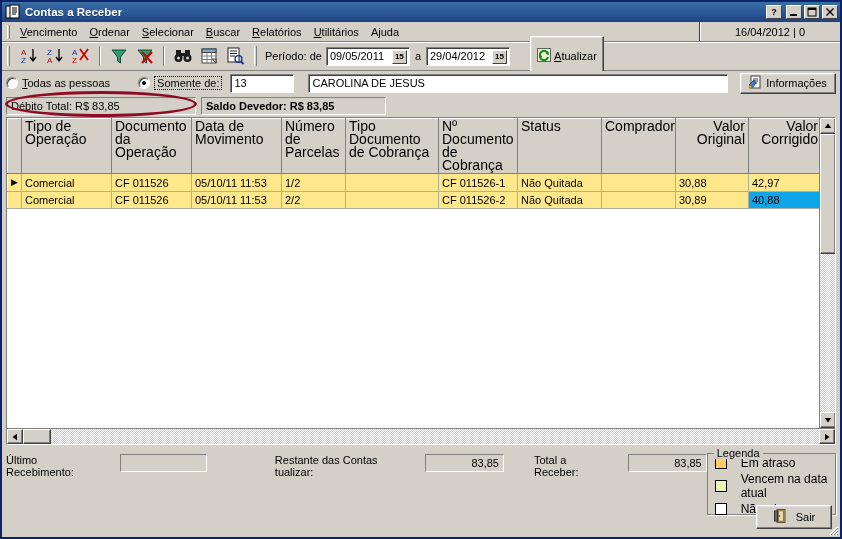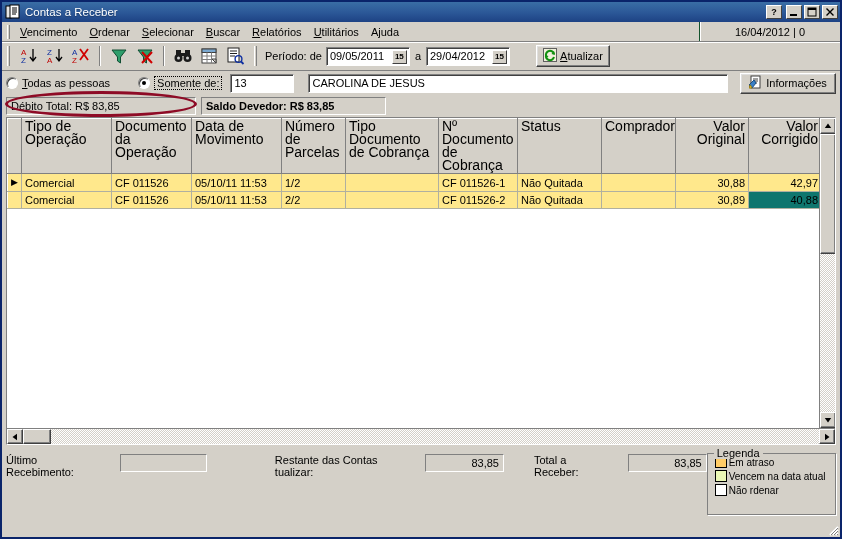--- a/index.html
+++ b/index.html
@@ -34,21 +34,21 @@
     flex: 0 0 auto;
   }
   #titlebar .tb-icon {
     width: 16px; height: 16px;
     margin-right: 4px;
     position: relative;
     flex: 0 0 auto;
   }
   #titlebar .tb-title {
     color: #fff;
-    font-weight: normal;
+    font-weight: bold;
     font-size: 11.5px;
     flex: 1 1 auto;
     white-space: nowrap;
     overflow: hidden;
     text-shadow: 0 1px 1px rgba(0,0,0,.3);
   }
   .tb-btns { display: flex; gap: 2px; align-items: center; }
   .tb-btn {
     width: 16px; height: 14px;
     background: #d4d0c8;
@@ -254,21 +254,21 @@
   table.grid td {
     border-right: 1px solid #b0b0a0;
     border-bottom: 1px solid #b0b0a0;
     font-size: 11px;
     padding: 1px 3px;
     height: 17px;
     background: #ffe88c;
     white-space: nowrap;
     overflow: hidden;
   }
-  table.grid td.num { text-align: right; }
+  table.grid td.num { }
   th.indicator, td.indicator {
     width: 14px; padding: 0; text-align: center;
     background: #d4d0c8;
     border: 1px solid;
     border-color: #ffffff #808080 #808080 #ffffff;
   }
   td.indicator { height: 17px; }
   .rowarrow { font-size: 9px; line-height: 15px; color:#000; }
   #gridfill { flex: 1 1 auto; background: #fff; }
 
@@ -345,21 +345,21 @@
     width: 142px; height: 62px;
     border: 1px solid #808080;
     box-shadow: 1px 1px 0 #fff;
     position: relative;
     margin-top: 2px;
   }
   #legend .legend-title {
     position: absolute; top: -7px; left: 6px;
     background: #d4d0c8; padding: 0 3px; font-size: 11px;
   }
-  .legend-item { display: flex; align-items: center; gap: 2px; margin: 2px 0 0 7px; font-size: 10px; }
+  .legend-item { display: flex; align-items: center; gap: 14px; margin: 2px 0 0 7px; font-size: 12px; }
   .swatch { width: 12px; height: 12px; border: 1px solid #000; flex: 0 0 auto; }
   #exitbtn {
     position: absolute; right: 8px; bottom: 8px;
     width: 76px; height: 24px;
     font-size: 11px;
   }
   #exitbtn .door { margin-right: 4px; }
   .sizegrip {
     position:absolute; right:1px; bottom:1px; width:14px; height:14px;
   }
@@ -500,21 +500,21 @@
       <span class="calbtn">15</span>
     </span>
 
     <span class="tool-label" style="margin:0 5px">a</span>
 
     <span class="datefield">
       <span>29/04/2012</span>
       <span class="calbtn">15</span>
     </span>
 
-    <span class="btn3d" style="height:22px; margin-left:26px; width:74px;justify-content:center;">
+    <span class="btn3d" style="height:40px; margin-left:20px; width:74px;justify-content:center;">
       <span>
         <svg width="14" height="14" viewBox="0 0 14 14">
           <rect x="0.5" y="0.5" width="13" height="13" fill="#f0f0dc" stroke="#606060"></rect>
           <path d="M3 8 A4 4 0 0 1 11 6" stroke="#109010" stroke-width="2" fill="none"></path>
           <path d="M11 9 A4 4 0 0 1 3 7" stroke="#109010" stroke-width="2" fill="none"></path>
           <path d="M11 3 L12 7 L8.5 6 Z" fill="#109010"></path>
           <path d="M3 11 L2 7 L5.5 8 Z" fill="#109010"></path>
         </svg>
       </span>
       <span><u>A</u>tualizar</span>
@@ -613,21 +613,21 @@
                 <td class="indicator"></td>
                 <td style="background: rgb(255, 232, 140);">Comercial</td>
                 <td style="background: rgb(255, 232, 140);">CF 011526</td>
                 <td style="background: rgb(255, 232, 140);">05/10/11 11:53</td>
                 <td style="background: rgb(255, 232, 140);">2/2</td>
                 <td style="background: rgb(255, 232, 140);"></td>
                 <td style="background: rgb(255, 232, 140);">CF 011526-2</td>
                 <td style="background: rgb(255, 232, 140);">Não Quitada</td>
                 <td style="background: rgb(255, 232, 140);"></td>
                 <td class="num" style="background: rgb(255, 232, 140);">30,89</td>
-                <td class="num" style="background: #0f766e;">40,88</td>
+                <td class="num" style="background: #0ea5e9;">40,88</td>
               </tr>
             </tbody>
         </table>
         <div id="gridfill"></div>
       </div>
 
       <div id="vscroll">
         <div class="sb-btn">
           <svg width="8" height="8" viewBox="0 0 8 8">
               <path d="M4 1.5 L7.2 6 L0.8 6 Z" fill="#000"></path>
@@ -680,20 +680,31 @@
       <div class="legend-item">
         <span class="swatch" style="background: rgb(234, 247, 181);"></span>
         <span>Vencem na data atual</span>
       </div>
       <div class="legend-item">
         <span class="swatch" style="background: rgb(255, 255, 255);"></span>
         <span>Não rdenar</span>
       </div>
     </div>
 
+    <div class="btn3d" id="exitbtn">
+      <span class="door">
+        <svg width="16" height="16" viewBox="0 0 16 16">
+          <rect x="4" y="1.5" width="8" height="13" fill="#c8b87a" stroke="#5a5030"></rect>
+          <rect x="5.5" y="2.8" width="5" height="10.4" fill="#e8dcae" stroke="#8a7a44"></rect>
+          <circle cx="6.6" cy="8" r="0.9" fill="#7a6a30"></circle>
+          <rect x="1.5" y="3" width="3" height="10" fill="#6a6a6a" stroke="#303030"></rect>
+        </svg>
+      </span>
+      <span>Sair</span>
+    </div>
 
     <span class="sizegrip">
       <svg width="14" height="14" viewBox="0 0 14 14">
         <path d="M13 5 L5 13 M13 8 L8 13 M13 11 L11 13" stroke="#ffffff" stroke-width="2"></path>
         <path d="M13 6 L6 13 M13 9 L9 13 M13 12 L12 13" stroke="#808080" stroke-width="1"></path>
       </svg>
     </span>
   </div>
 </div>
 

